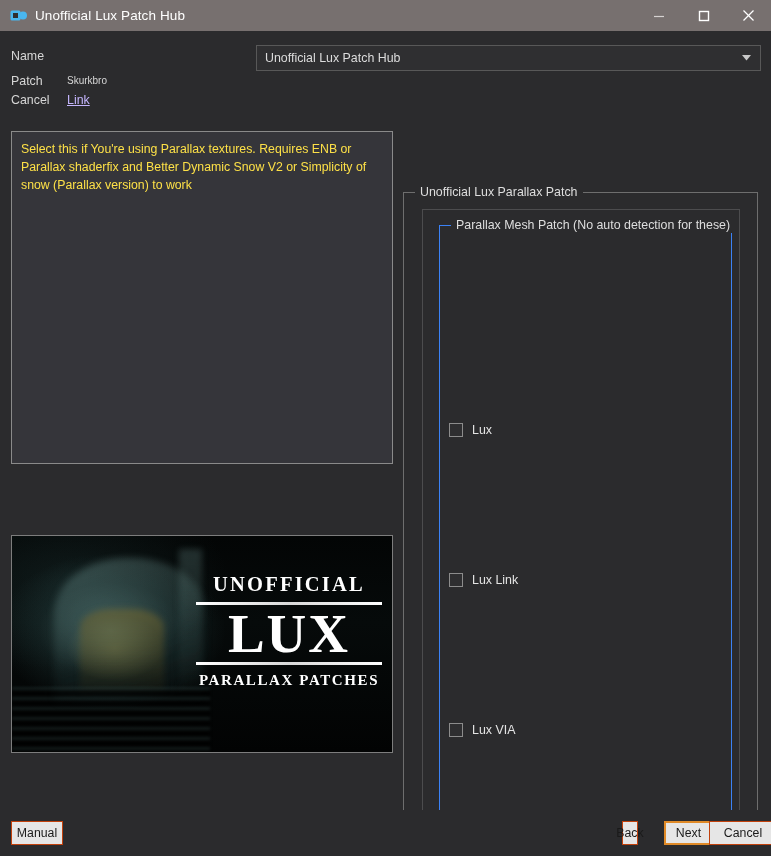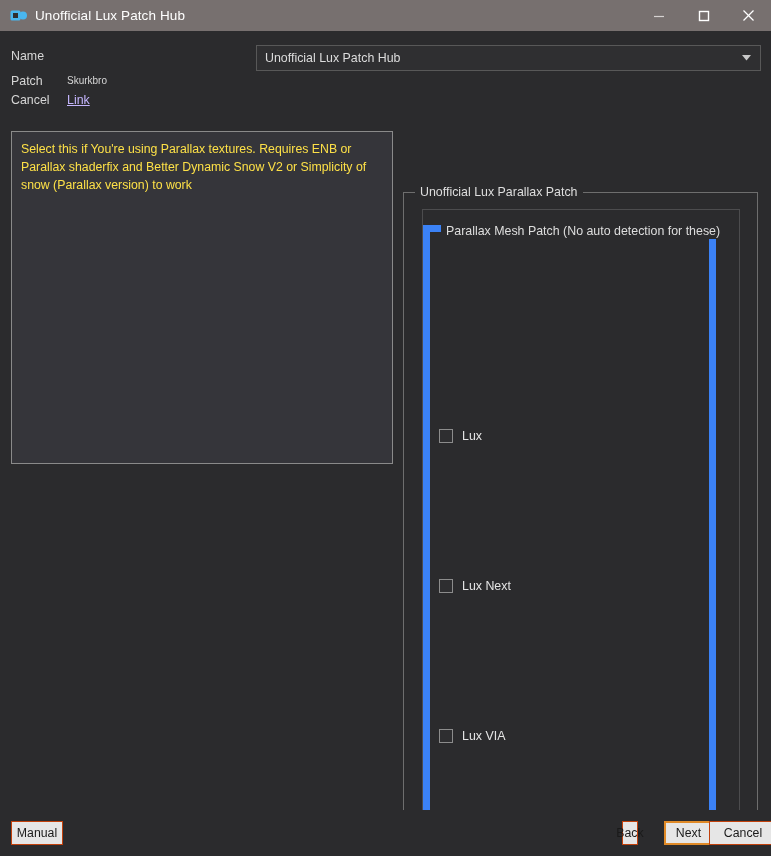--- a/index.html
+++ b/index.html
@@ -267,25 +267,25 @@
     margin-top: 28px;
   }
   #gb-inner {
     left: 18px;
     top: 16px;
     width: 318px;
     height: 636px;
     border: 1px solid #4c4c4e;
   }
   #gb-mesh {
-    left: 0;
+    left: 16px;
     top: 15px;
     width: 293px;
     height: 606px;
-    border: 7px solid #3b82f6;
+    border: 1px solid #3b82f6;
   }
   #gb-mesh > .gb-title { background: #2b2b2d; }
 
   
   .cb-row {
     position: absolute;
     display: flex;
     align-items: center;
     cursor: pointer;
     left: 9px;
@@ -385,37 +385,52 @@
         <svg width="9" height="6" viewBox="0 0 9 6">
             <polygon points="0,0 9,0 4.5,5.5" fill="#c8c8c8"></polygon>
           </svg>
       </div>
     </div>
 
     <div class="descbox">
       <div class="desc-text">Select this if You're using Parallax textures. Requires ENB or Parallax shaderfix and Better Dynamic Snow V2 or Simplicity of snow (Parallax version) to work</div>
     </div>
 
+    <div class="banner">
+      <div class="banner-inner">
+        <div class="arch"></div>
+        <div class="arch-door"></div>
+        <div class="banner-pillar"></div>
+        <div class="stairs"></div>
+      </div>
+      <div class="banner-text">
+        <div class="bt-unofficial">UNOFFICIAL</div>
+        <div class="bt-rule"></div>
+        <div class="bt-lux">LUX</div>
+        <div class="bt-rule b"></div>
+        <div class="bt-parallax">PARALLAX PATCHES</div>
+      </div>
+    </div>
 
     <div class="groupbox" id="gb-outer">
       <div class="gb-title">Unofficial Lux Parallax Patch</div>
 
       <div class="groupbox" id="gb-inner">
 
         <div class="groupbox" id="gb-mesh">
           <div class="gb-title">Parallax Mesh Patch (No auto detection for these)</div>
 
           <label class="cb-row" style="top:197px">
             <span class="cb-box"></span>
             <span class="cb-label">Lux</span>
           </label>
 
           <label class="cb-row" style="top:347px">
             <span class="cb-box"></span>
-            <span class="cb-label">Lux Next</span>
+            <span class="cb-label">Lux Link</span>
           </label>
 
           <label class="cb-row" style="top:497px">
             <span class="cb-box"></span>
             <span class="cb-label">Lux VIA</span>
           </label>
 
         </div>
       </div>
     </div>

